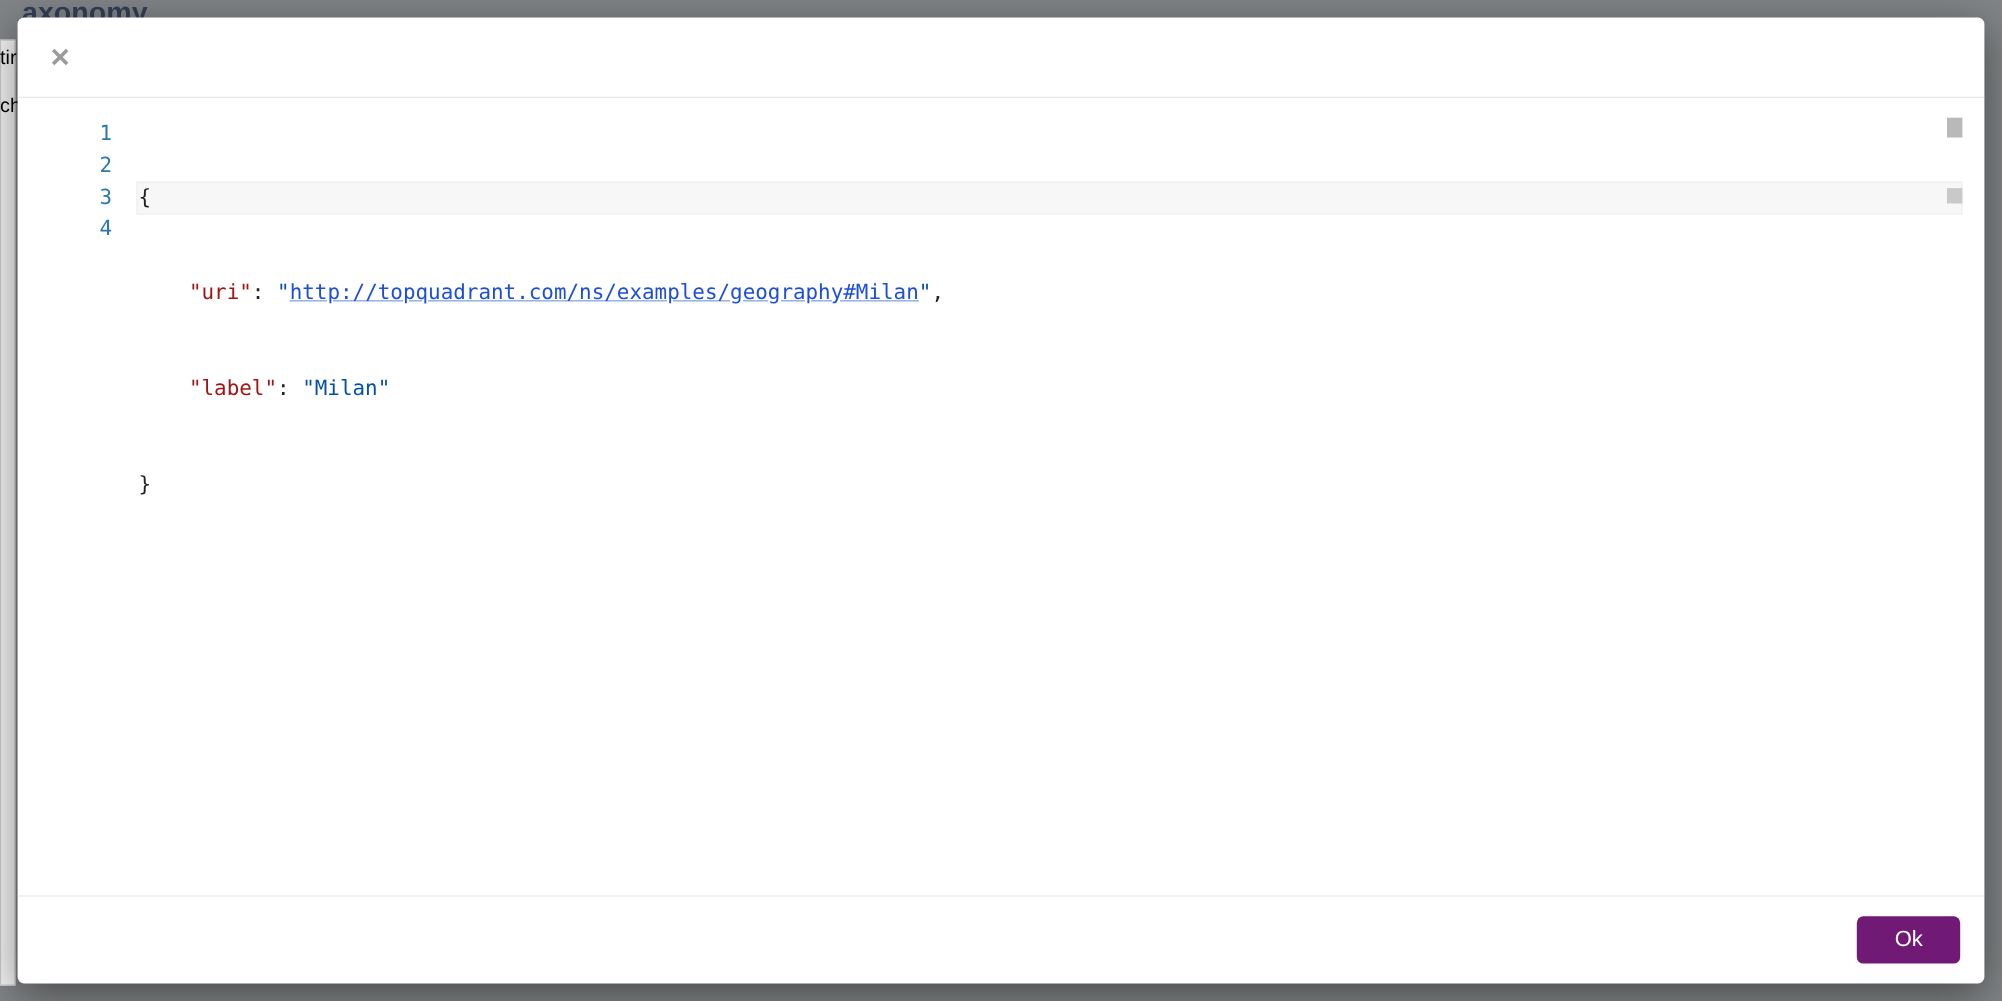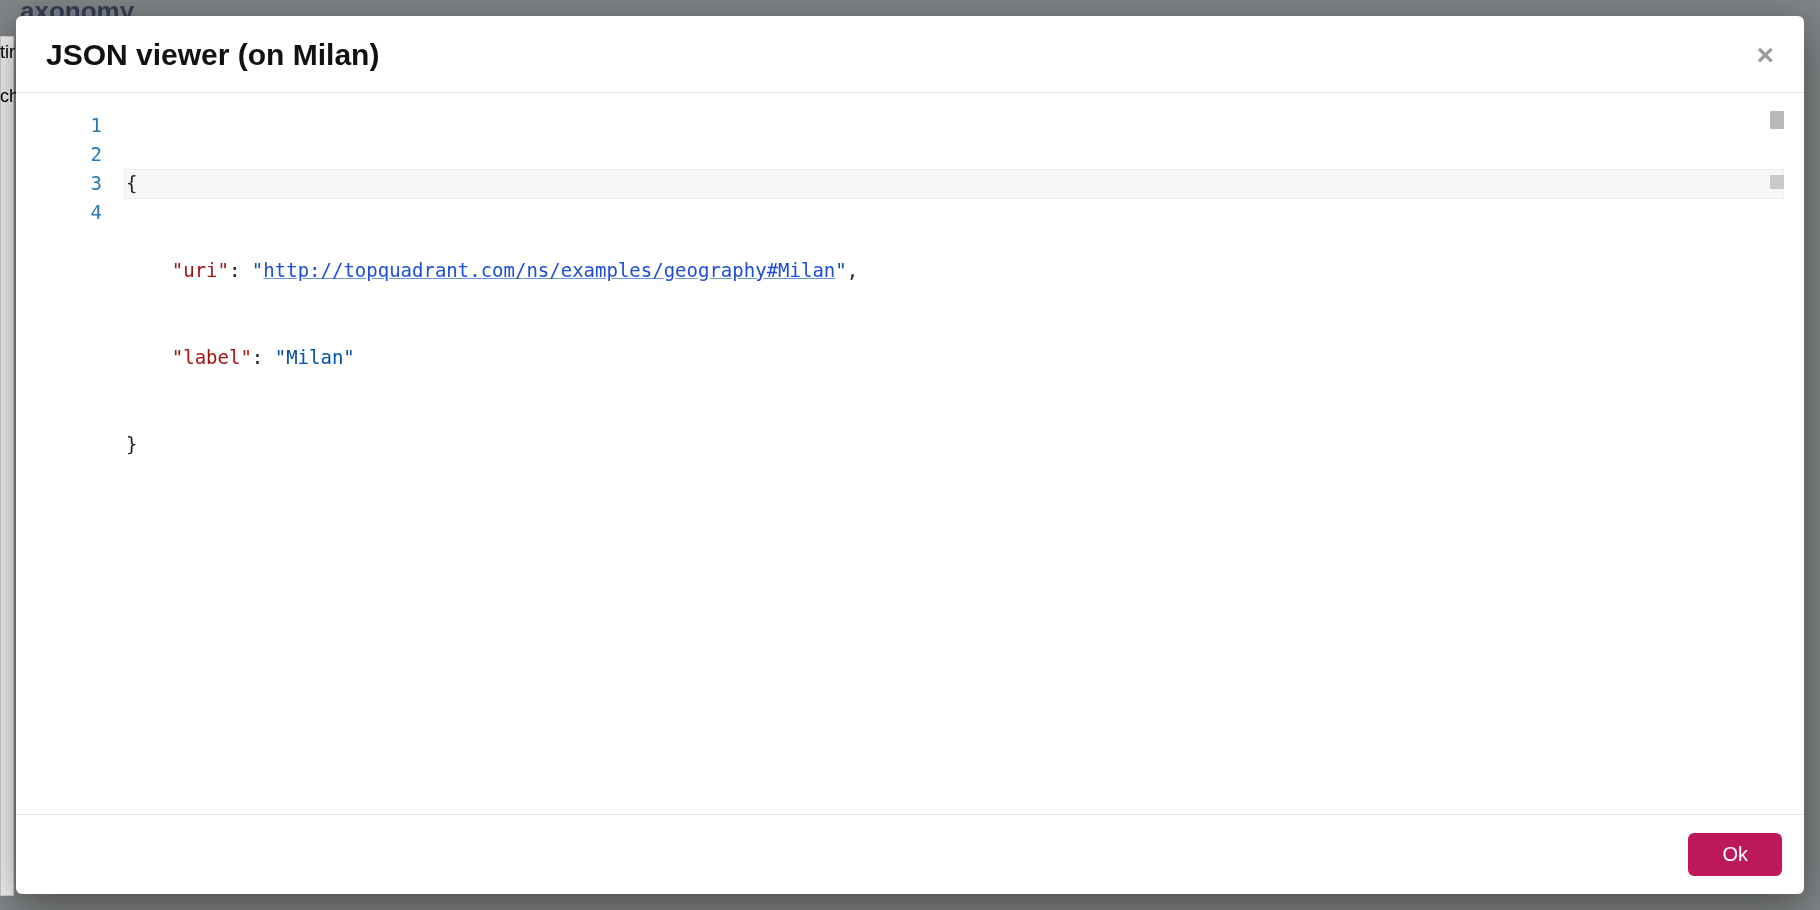--- a/index.html
+++ b/index.html
@@ -120,21 +120,21 @@
     position: absolute; top: 64px; left: 0; right: 0; height: 14px;
     background: #c9c9c9;
   }
 
   .modal-footer {
     border-top: 1px solid #e6e6e6;
     padding: 18px 22px;
     display: flex; justify-content: flex-end;
   }
   .ok-btn {
-    background: #be185d;
+    background: #701a75;
     color: #fff;
     border: none;
     border-radius: 6px;
     font-size: 20px;
     padding: 10px 34px;
     cursor: pointer;
     margin-left: 44px;
   }
 </style>
 </head>
@@ -143,21 +143,20 @@
 <div class="backdrop">
   <div class="bg-word">axonomy</div>
   <div class="bg-panel-left"></div>
   <div class="bg-left-fragment" style="top:42px;">tir</div>
   <div class="bg-left-fragment" style="top:70px;margin-top:16px;">ch</div>
 </div>
 
 <div class="modal">
 
   <div class="modal-header">
-    <div class="modal-title">JSON viewer (on Milan)</div>
     <div class="close-btn">
       <span>×</span>
     </div>
   </div>
 
   <div class="modal-body">
     <div class="editor">
       <div class="gutter">
         <div>1</div>
         <div>2</div>

